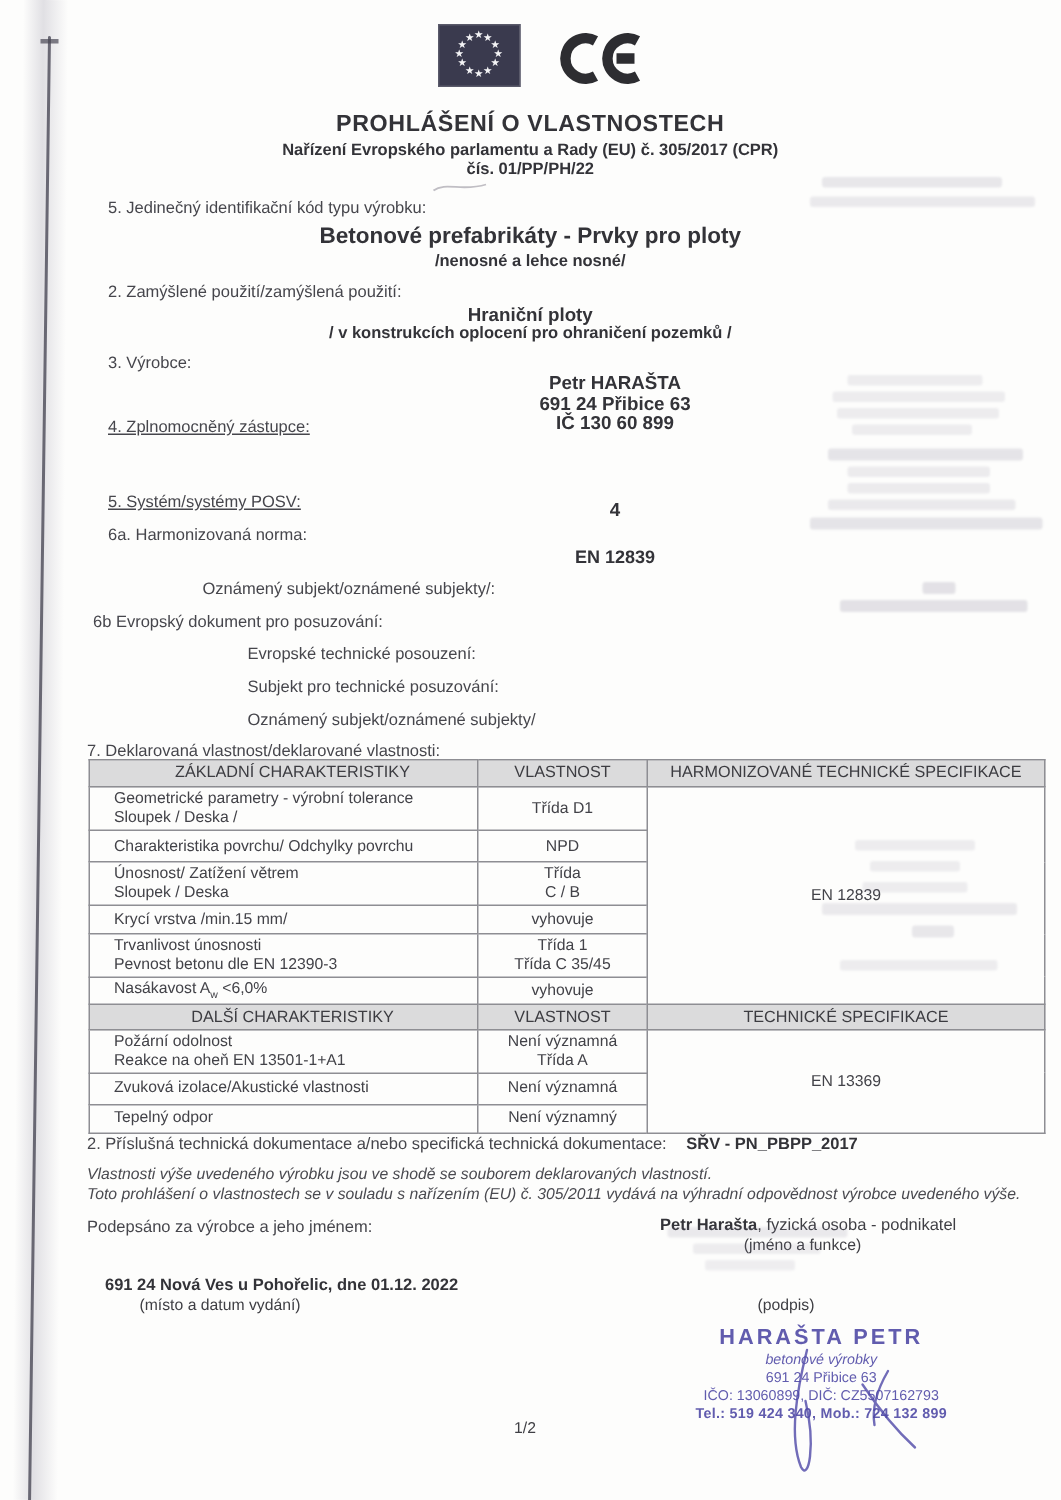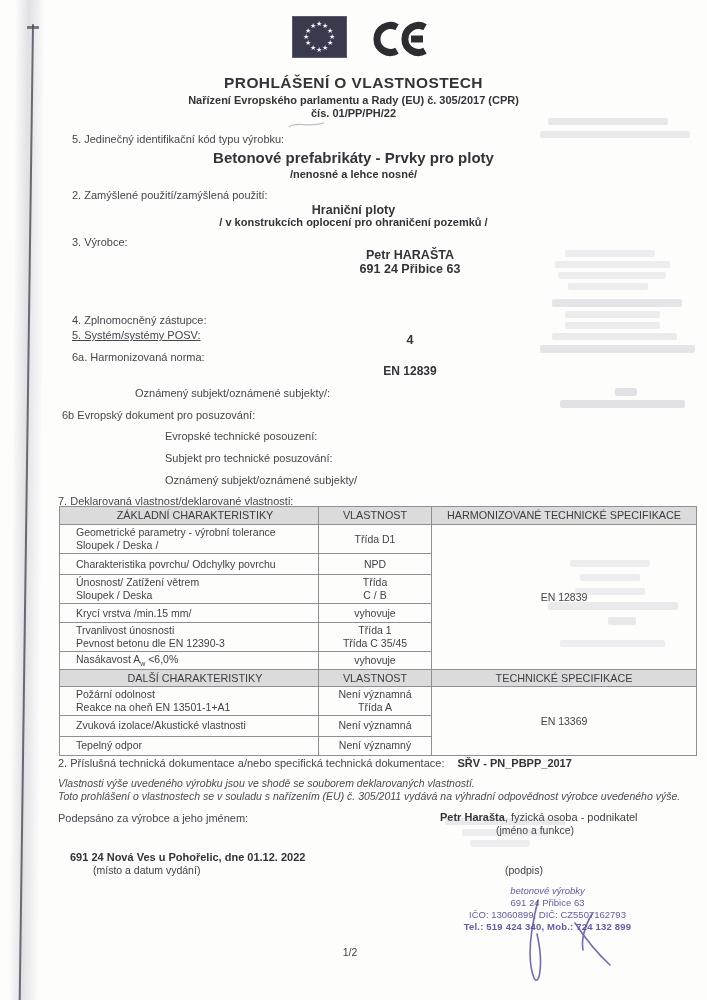--- a/index.html
+++ b/index.html
@@ -89,23 +89,24 @@
 <div class="abs v-center b" style="top:168px;font-size:11px;">/nenosné a lehce nosné/</div>
 
 <div class="abs lbl" style="left:72px;top:189px;">2. Zamýšlené použití/zamýšlená použití:</div>
 <div class="abs v-center b" style="top:203px;font-size:12.5px;">Hraniční ploty</div>
 <div class="abs v-center b" style="top:216px;font-size:11px;">/ v konstrukcích oplocení pro ohraničení pozemků  /</div>
 
 <div class="abs lbl" style="left:72px;top:236px;">3. Výrobce:</div>
 <div class="abs v-mid b" style="top:249px;font-size:12.5px;line-height:13.5px;">
   <div>Petr HARAŠTA</div>
   <div>691 24  Přibice 63</div>
-</div>
-
-<div class="abs lbl" style="left:72px;top:314px;">4. Zplnomocněný zástupce:</div>
+  <div>IČ 130 60 899</div>
+</div>
+
+<div class="abs lbl" style="left:72px;top:279px;text-decoration:underline;">4. Zplnomocněný zástupce:</div>
 <div class="abs lbl" style="left:72px;top:329px;text-decoration:underline;">5. Systém/systémy POSV:</div>
 <div class="abs v-mid b" style="top:333px;font-size:12.5px;">4</div>
 <div class="abs lbl" style="left:72px;top:351px;">6a. Harmonizovaná norma:</div>
 <div class="abs v-mid b" style="top:364px;font-size:12px;">EN 12839</div>
 <div class="abs lbl" style="left:135px;top:387px;">Oznámený subjekt/oznámené subjekty/:</div>
 
 <div class="abs lbl" style="left:62px;top:409px;">6b Evropský dokument pro posuzování:</div>
 <div class="abs lbl" style="left:165px;top:430px;">Evropské technické posouzení:</div>
 <div class="abs lbl" style="left:165px;top:452px;">Subjekt pro technické posuzování:</div>
 <div class="abs lbl" style="left:165px;top:474px;">Oznámený subjekt/oznámené subjekty/</div>
@@ -199,20 +200,21 @@
 <div class="abs" style="left:440px;top:811px;font-size:11px;">
   <span class="b">Petr Harašta</span><span>, fyzická osoba - podnikatel</span>
 </div>
 <div class="abs" style="left:455px;width:160px;top:824px;font-size:10.5px;text-align:center;">(jméno a funkce)</div>
 
 <div class="abs b" style="left:70px;top:851px;font-size:11px;">691 24  Nová Ves u Pohořelic,  dne 01.12. 2022</div>
 <div class="abs" style="left:93px;top:864px;font-size:10.5px;">(místo a datum vydání)</div>
 <div class="abs" style="left:505px;top:864px;font-size:10.5px;">(podpis)</div>
 
 <div class="abs stamp">
+  <div class="s1">HARAŠTA  PETR</div>
   <div class="s2">betonové výrobky</div>
   <div class="s3">691 24 Přibice 63</div>
   <div class="s4">IČO: 13060899, DIČ: CZ5507162793</div>
   <div class="s5">Tel.: 519 424 340, Mob.: 724 132 899</div>
 </div>
 
 <svg class="abs" style="left:440px;top:878px;" width="240" height="115" viewBox="0 0 240 115">
   <g fill="none" stroke="#4f48a8" stroke-width="1.6" stroke-linecap="round" opacity=".8">
     <path d="M98,22 C91,50 86,80 94,100 C99,110 104,86 97,56"></path>
     <path d="M135,45 C145,60 158,76 170,87"></path>

